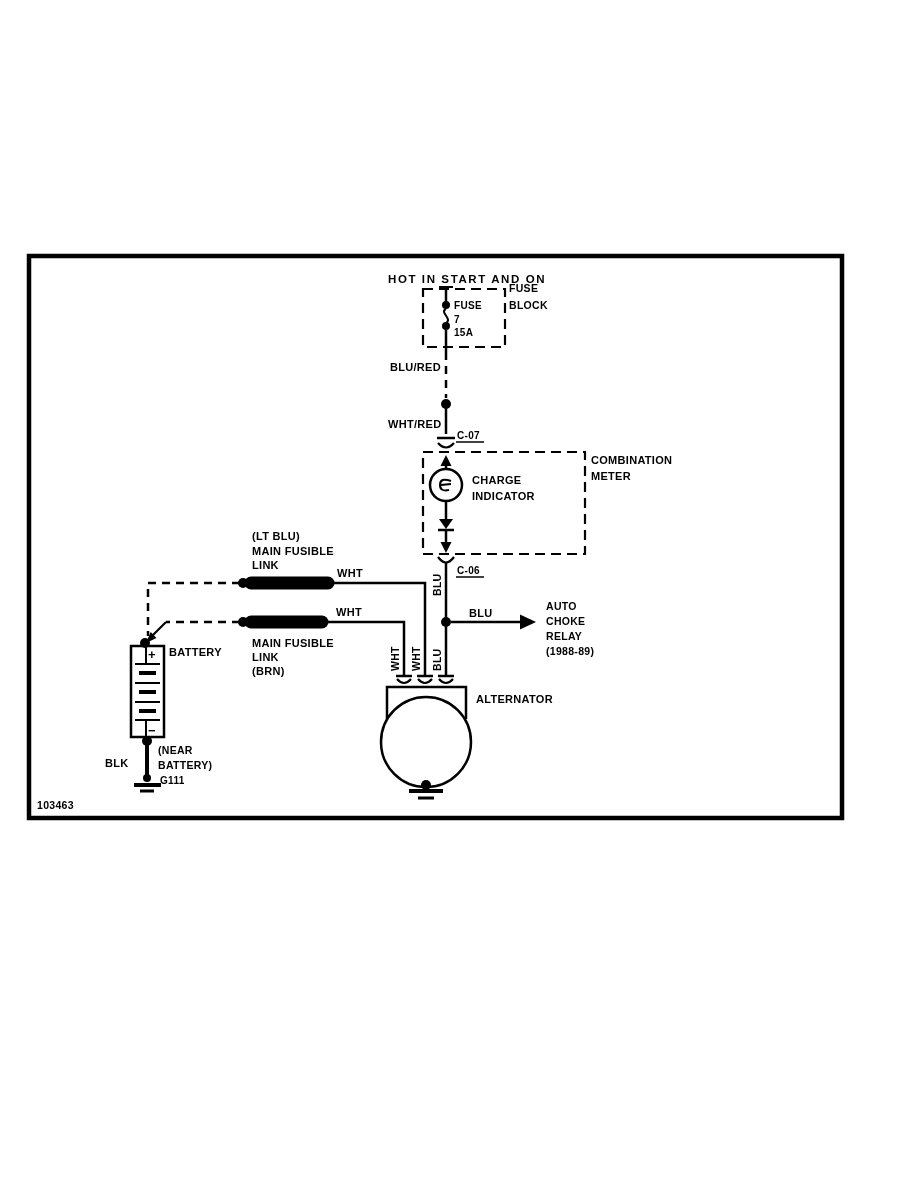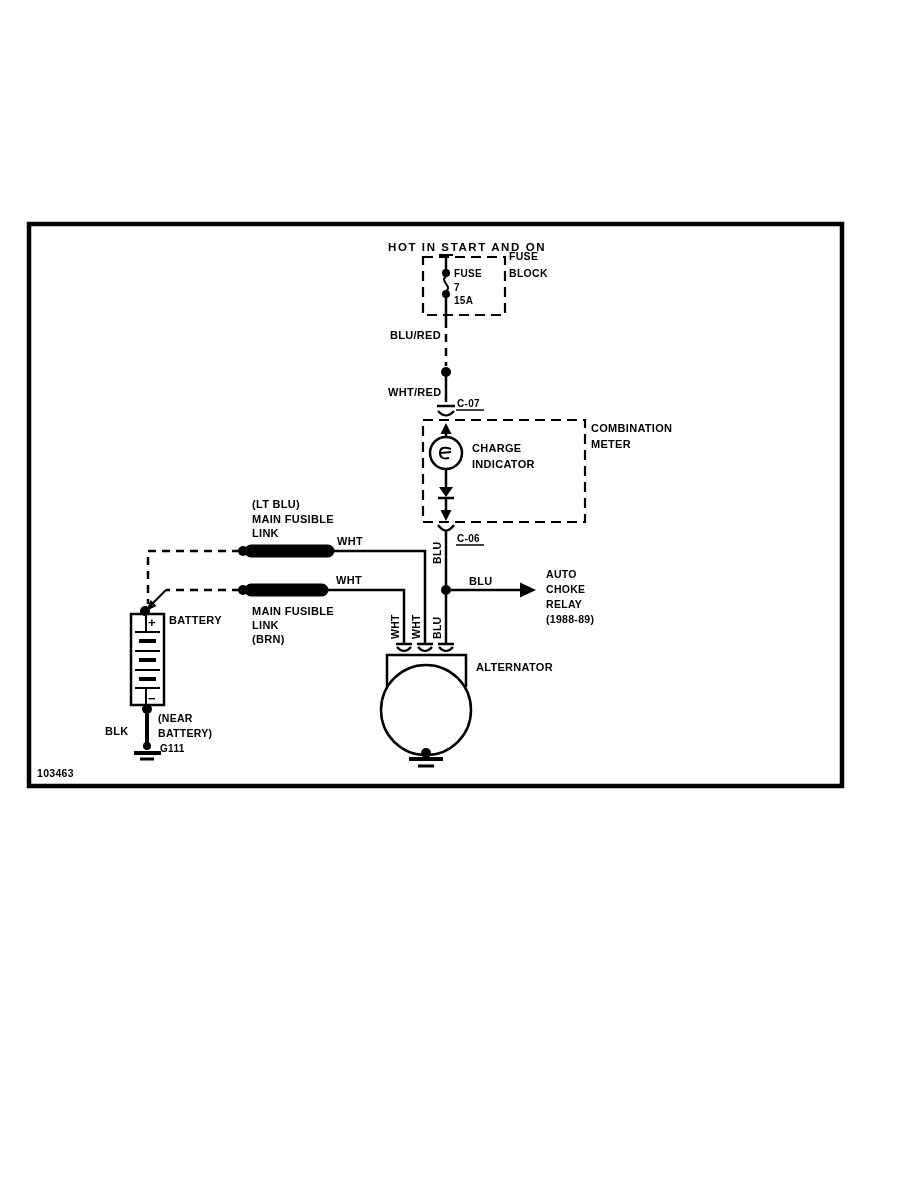--- a/index.html
+++ b/index.html
@@ -1,16 +1,16 @@
 <!DOCTYPE html>
 <html><head>
 <meta charset="utf-8">
 <style>
   html,body{margin:0;padding:0;background:#ffffff;}
-  .stage{position:relative;width:918px;height:1146px;background:#ffffff;overflow:hidden;}
+  .stage{position:relative;width:918px;height:1146px;background:#ffffff;overflow:hidden;margin-top:32px;}
   svg text{font-family:"Liberation Sans","DejaVu Sans",sans-serif;font-weight:700;fill:#000;font-size:11px;letter-spacing:0.3px;}
   svg text.f10{font-size:10px;}
   svg text.f105{font-size:10.5px;}
   svg text.wide{letter-spacing:1.6px;font-size:11.5px;}
   svg text.sign{font-size:13px;letter-spacing:0;}
 </style>
 </head>
 <body>
 
 <div class="stage">

